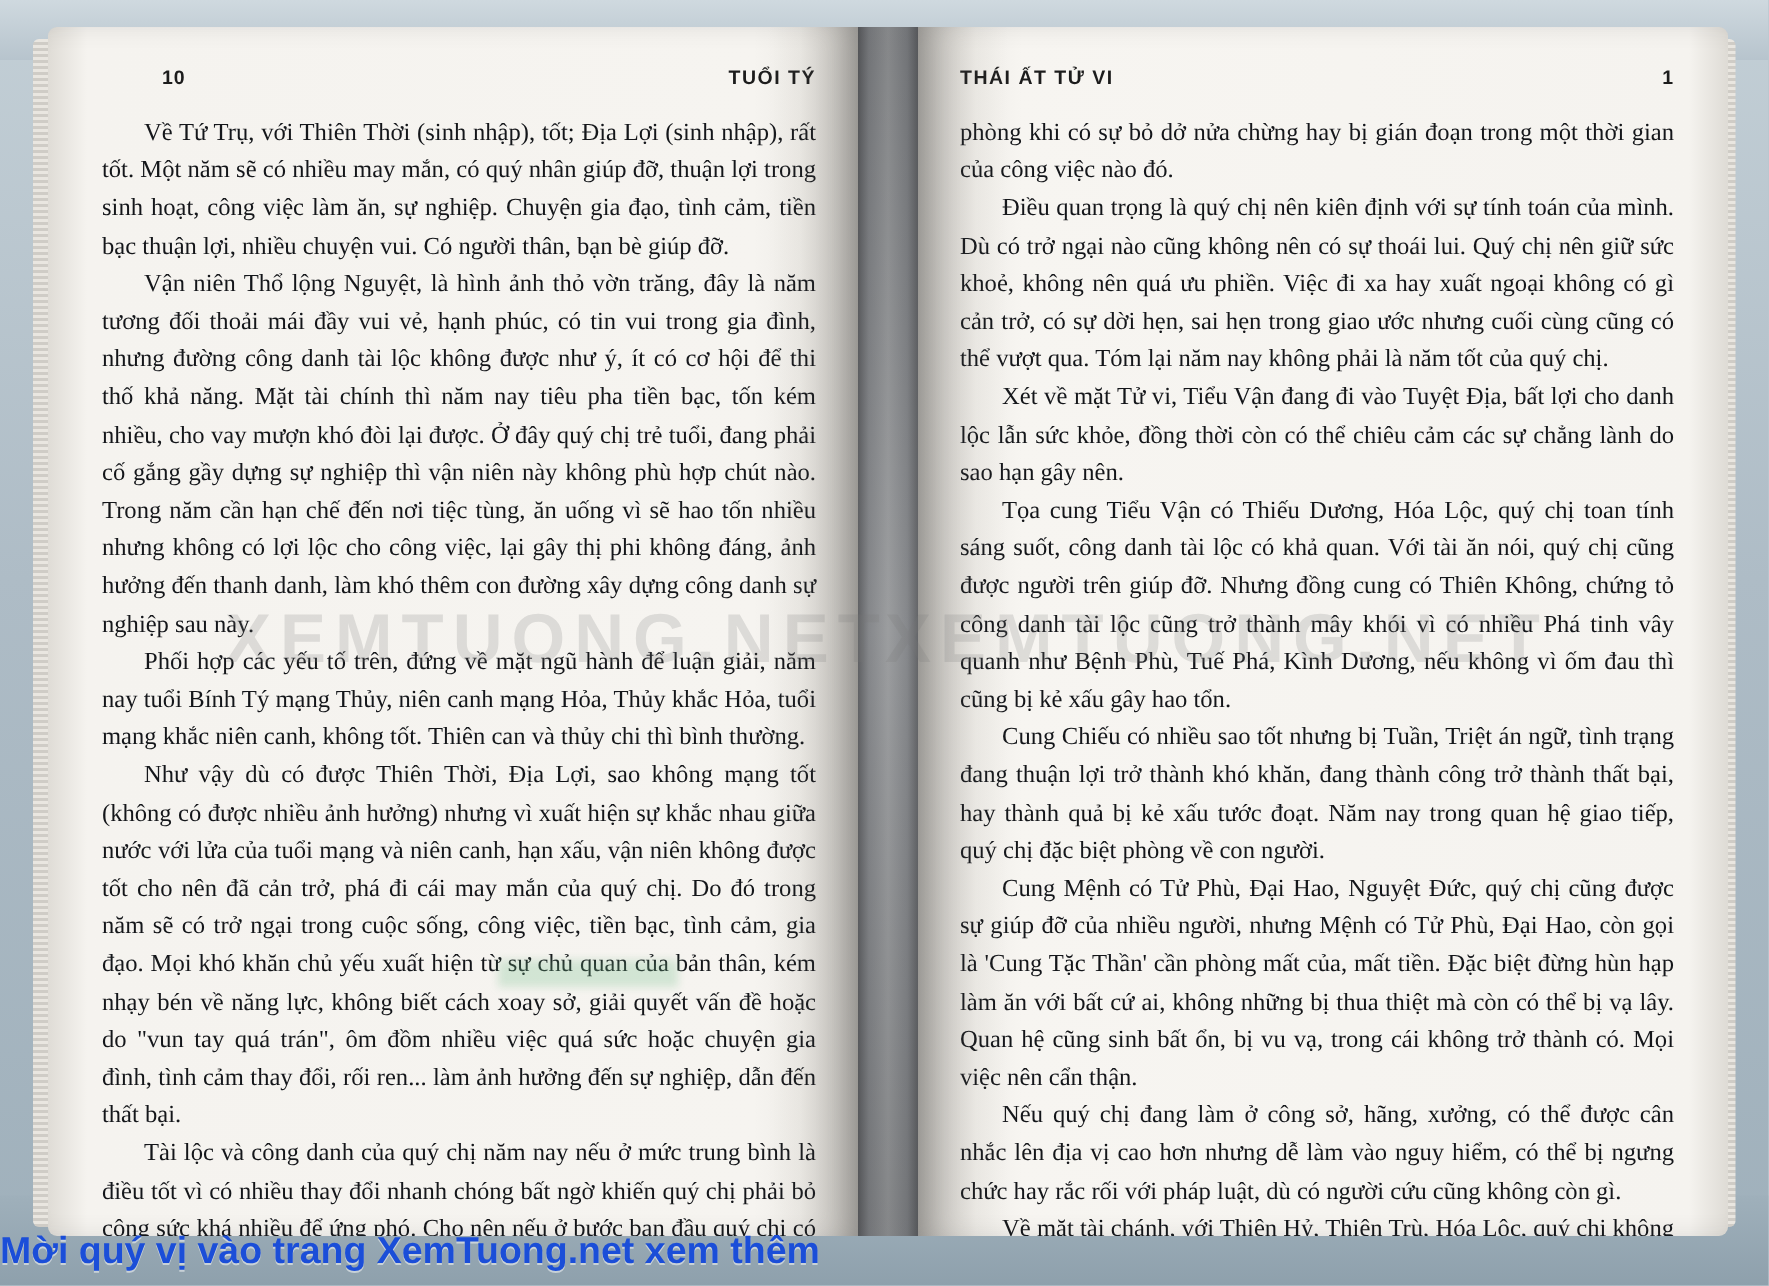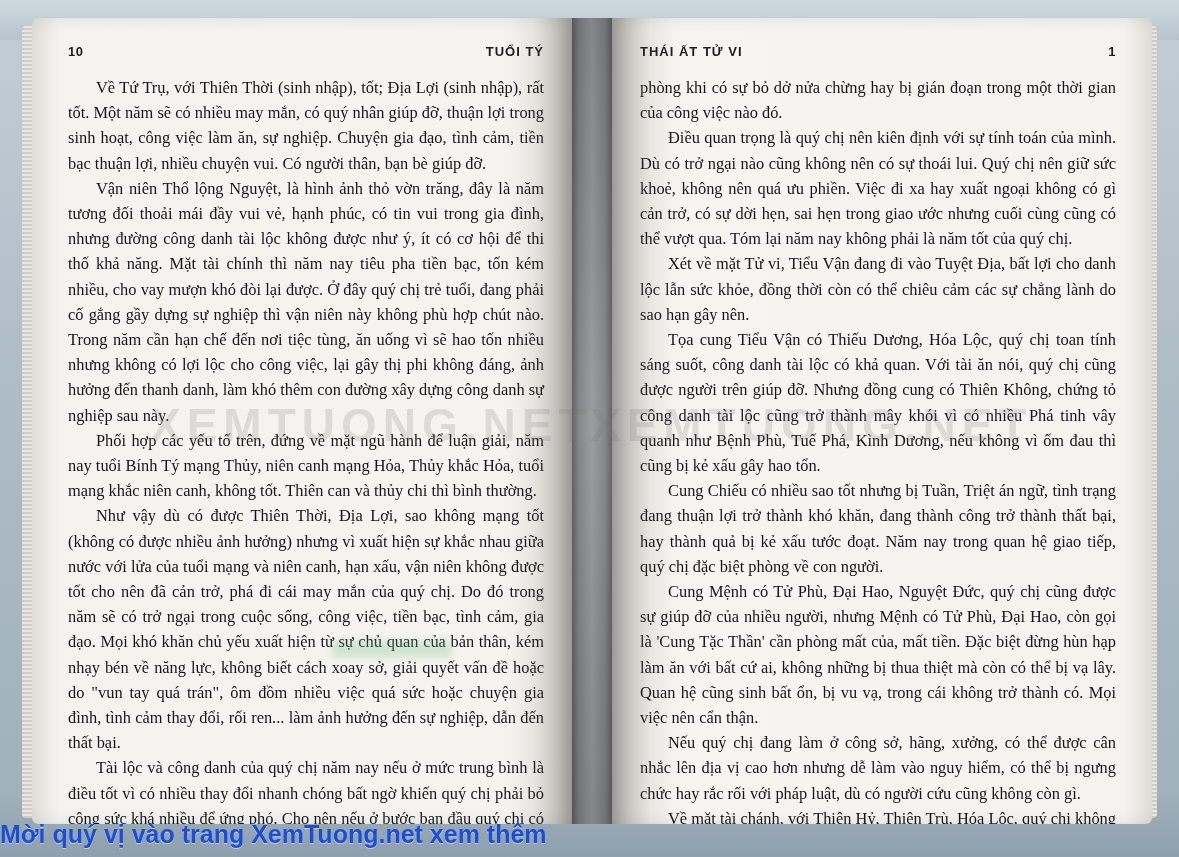--- a/index.html
+++ b/index.html
@@ -110,21 +110,21 @@
     font-family: "Liberation Sans", sans-serif;
     font-weight: bold;
     font-size: 13px;
     letter-spacing: 0.6px;
     color: #1c1c1c;
     margin-bottom: 16px;
   }
   #header-left { justify-content: space-between; }
   #header-right { justify-content: space-between; }
 
-  .folio { font-size: 13px; font-weight: bold; }
+  .folio { font-size: 13px; font-weight: bold; margin-left: 40px; }
   .running-title { font-size: 13px; font-weight: bold; letter-spacing: 1px; }
 
   
   .body-text {
     font-family: "Liberation Serif", serif;
     font-size: 16.4px;
     line-height: 25.2px;
     color: #14161a;
     text-align: justify;
     -webkit-hyphens: none;

